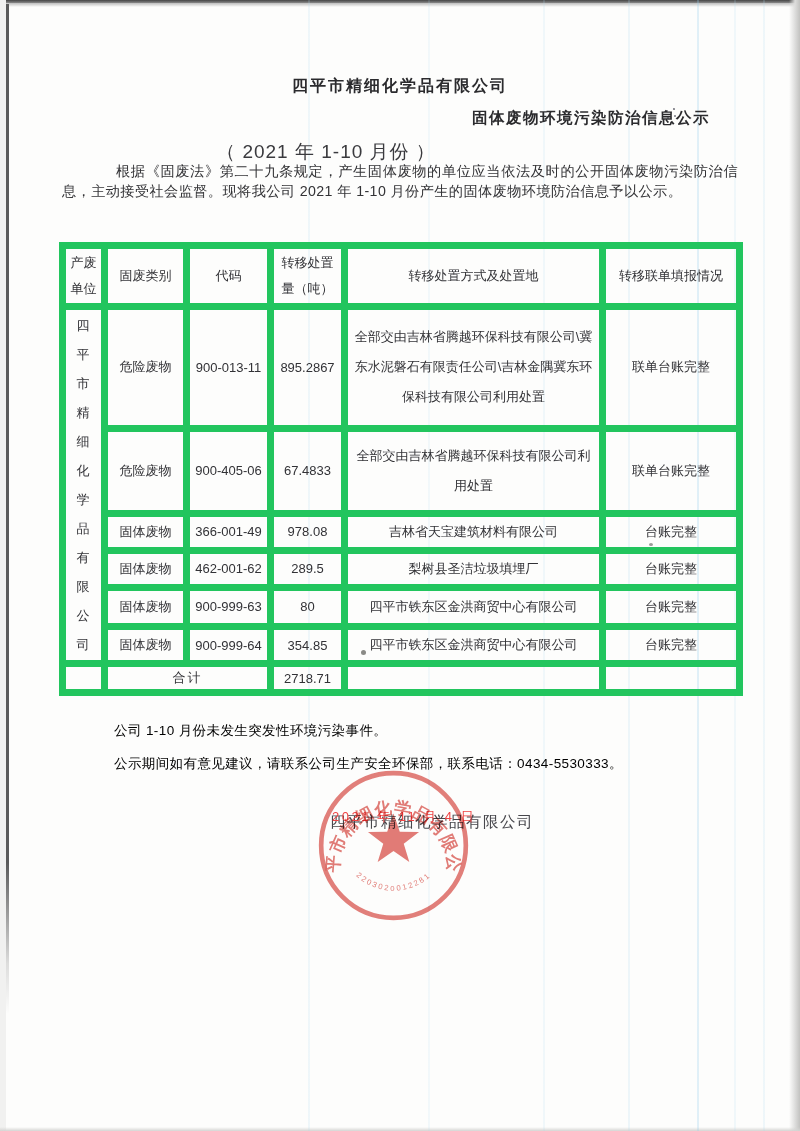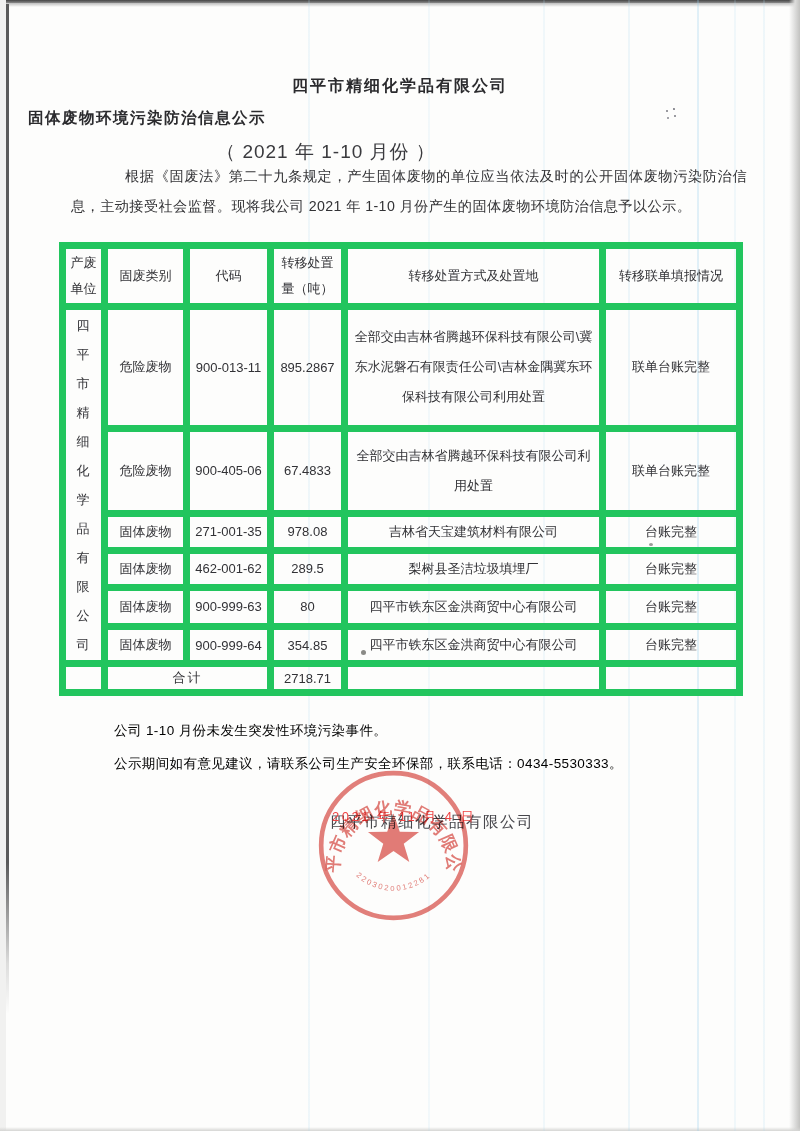--- a/index.html
+++ b/index.html
@@ -27,26 +27,26 @@
     radial-gradient(circle 2px at 10px 2px,#8f8f96 60%,transparent 62%),
     radial-gradient(circle 1.5px at 4px 11px,#a5a5ab 60%,transparent 62%),
     radial-gradient(circle 1.5px at 11px 9px,#9a9aa0 60%,transparent 62%);}
   .speck-b{left:361px;top:650px;width:5px;height:5px;background:#6d6d68;opacity:.8;}
   .speck-c{left:649px;top:543px;width:4px;height:3px;background:#9b9b98;}
   .speck-d{left:737px;top:446px;width:3px;height:5px;background:#aaaaa6;}
 
   
   .doc-title{position:absolute;left:0;top:76px;width:800px;text-align:center;
     font-size:16px;font-weight:bold;letter-spacing:2px;color:#2b2b2e;}
-  .doc-subtitle{position:absolute;left:0;top:108px;width:710px;text-align:left;
-    font-size:15.5px;font-weight:bold;letter-spacing:1.5px;color:#2b2b2e;padding-left:28px;}
+  .doc-subtitle{position:absolute;left:0;top:108px;width:710px;text-align:right;
+    font-size:15.5px;font-weight:bold;letter-spacing:1.5px;color:#2b2b2e;}
   .doc-period{position:absolute;left:0;top:139px;width:652px;text-align:center;
     font-size:19px;letter-spacing:1px;color:#3a3a3e;}
-  .doc-intro{position:absolute;left:71px;top:161px;width:676px;
-    font-size:14.2px;line-height:30px;text-align:justify;text-indent:54px;
+  .doc-intro{position:absolute;left:62px;top:161px;width:676px;
+    font-size:14.2px;line-height:20px;text-align:justify;text-indent:54px;
     color:#333336;letter-spacing:.4px;}
 
   
   .waste-table{position:absolute;left:59px;top:242px;width:677px;
     border-collapse:collapse;table-layout:fixed;
     font-size:13px;color:#323236;}
   .waste-table td,.waste-table th{border:7px solid #22c55e;text-align:center;vertical-align:middle;
     padding:1px 3px;font-weight:normal;word-break:break-all;}
   .waste-table th{line-height:26px;}
   th .hdr-wrap{display:inline-block;word-break:break-all;}
@@ -117,21 +117,21 @@
   </tr>
   <tr style="height:60px">
     <td>危险废物</td>
     <td>900-405-06</td>
     <td>67.4833</td>
     <td class="dest">全部交由吉林省腾越环保科技有限公司利用处置</td>
     <td>联单台账完整</td>
   </tr>
   <tr style="height:30px">
     <td>固体废物</td>
-    <td>271-001-35</td>
+    <td>366-001-49</td>
     <td>978.08</td>
     <td>吉林省天宝建筑材料有限公司</td>
     <td>台账完整</td>
   </tr>
   <tr style="height:30px">
     <td>固体废物</td>
     <td>462-001-62</td>
     <td>289.5</td>
     <td>梨树县圣洁垃圾填埋厂</td>
     <td>台账完整</td>

